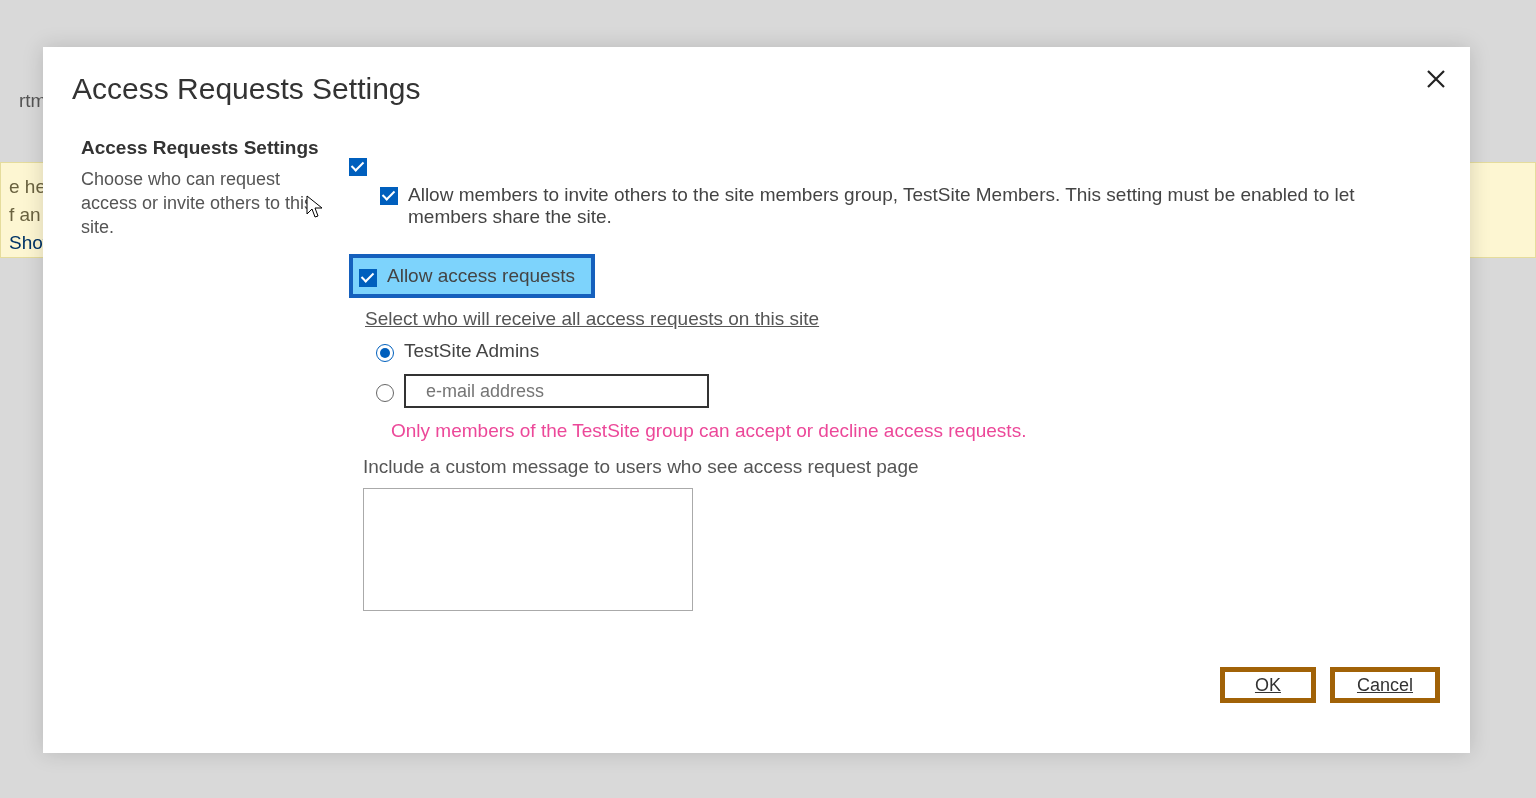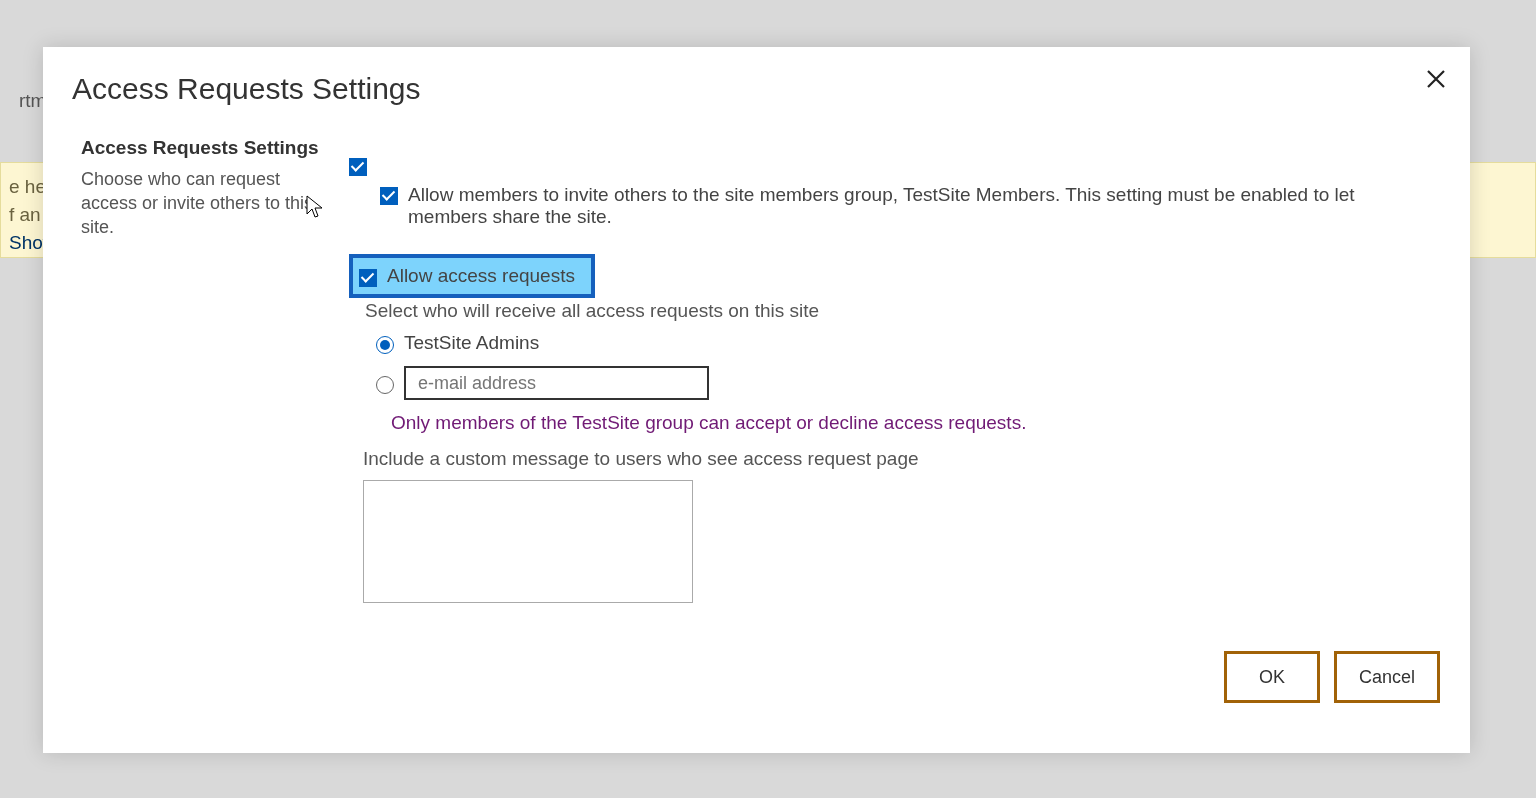--- a/index.html
+++ b/index.html
@@ -123,22 +123,23 @@
     border: 4px solid #1560bd;
     padding: 7px 16px 7px 6px;
     margin-top: 18px;
     margin-bottom: -2px;
     background: #7dd3fc;
     position: relative;
     z-index: 2;
   }
   .sub-label {
     margin-left: 16px;
-    margin-top: 4px;
+    margin-top: 12px;
     color: #555;
+    text-decoration: underline;
   }
   .radio-row {
     display: flex;
     align-items: center;
     margin-left: 22px;
     margin-top: 10px;
   }
   .rdo {
     appearance: none;
     width: 18px; height: 18px;
@@ -155,29 +156,29 @@
     left: 3px; top: 3px;
     width: 10px; height: 10px;
     background: #005fbd;
     border-radius: 50%;
   }
   .rdo:checked { border-color: #005fbd; }
   .email-input {
     width: 305px;
     height: 34px;
     border: 2px solid #333;
-    padding: 4px 12px;
+    padding: 4px 20px;
     font-size: 18px;
     font-family: inherit;
     color: #888;
   }
   .note {
     margin-left: 42px;
     margin-top: 12px;
-    color: #701a75;
+    color: #ec4899;
   }
   .msg-label {
     margin-left: 14px;
     margin-top: 14px;
     color: #555;
   }
   .msg-box {
     margin-left: 14px;
     margin-top: 10px;
     width: 330px;
@@ -190,28 +191,29 @@
   }
   .button-row {
     position: absolute;
     right: 30px;
     bottom: 50px;
     display: flex;
     gap: 14px;
   }
   .btn {
     min-width: 96px;
-    height: 52px;
-    border: 3px solid #a16207;
+    height: 36px;
+    border: 5px solid #a16207;
     background: #fff;
     font-size: 18px;
     color: #333;
     cursor: pointer;
     padding: 0 22px;
     font-family: inherit;
+    text-decoration: underline;
   }
   .cursor-arrow {
     position: absolute;
     left: 306px;
     top: 195px;
     width: 18px;
     height: 24px;
     z-index: 5;
     pointer-events: none;
   }

